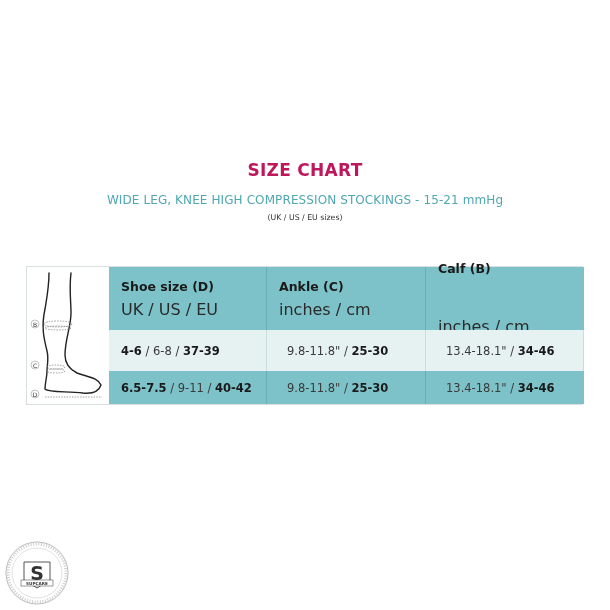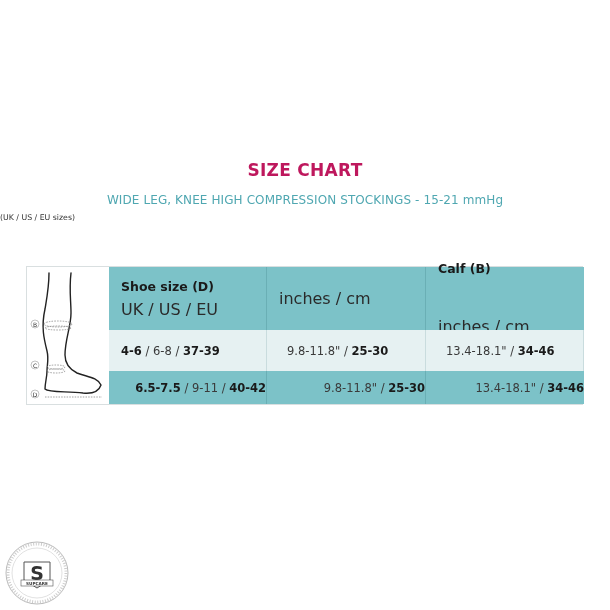--- a/index.html
+++ b/index.html
@@ -9,36 +9,36 @@
     }
     .title {
       position: absolute; left: 0; width: 610px; top: 160px; text-align: center;
       font-size: 17px; font-weight: bold; color: #be185d; letter-spacing: 0.3px;
     }
     .subtitle {
       position: absolute; left: 0; width: 610px; top: 193px; text-align: center;
       font-size: 12px; color: #4fa7b1; letter-spacing: 0.1px;
     }
     .note {
-      position: absolute; left: 0; width: 610px; top: 213px; text-align: left;
+      position: absolute; left: 0; width: 610px; top: 213px; text-align: center;
       font-size: 7.8px; color: #333;
     }
     .chart {
       position: absolute; left: 26px; top: 266px; width: 557px; height: 139px;
       border: 1px solid #d9dfe0; box-sizing: border-box; display: flex;
     }
     .illus {
       width: 82px; height: 100%; background: #fff; position: relative; flex: none;
     }
     .illus svg { position: absolute; left: 0; top: 0; }
     .grid { flex: 1; display: flex; flex-direction: column; }
     .row { display: flex; }
     .row.head { height: 63px; background: #7cc2c8; }
     .row.light { height: 48px; background: #e6f1f2; }
-    .row.dark { height: 38px; background: #7cc2c8; text-align: right; }
+    .row.dark { height: 38px; background: #7cc2c8; }
     .cell {
       box-sizing: border-box; border-right: 1px solid #6aafb5; display: flex;
       flex-direction: column; justify-content: center; font-size: 11.5px; color: #222;
     }
     .row.light .cell { border-right: 1px solid #c9dcde; }
     .cell:last-child { border-right: none; gap: 35px; }
     .c1 { width: 158px; padding-left: 12px; }
     .c2 { width: 159px; padding-left: 12px; }
     .c3 { width: 158px; padding-left: 12px; }
     .row.light .c2, .row.dark .c2 { padding-left: 20px; }
@@ -85,20 +85,21 @@
     </svg>
   </div>
 
   <div class="grid">
     <div class="row head">
       <div class="cell c1">
         <span class="h1">Shoe size (D)</span>
         <span class="h2">UK / US / EU</span>
       </div>
       <div class="cell c2">
+        <span class="h1">Ankle (C)</span>
         <span class="h2">inches / cm</span>
       </div>
       <div class="cell c3">
         <span class="h1">Calf (B)</span>
         <span class="h2">inches / cm</span>
       </div>
     </div>
 
     <div class="row light">
       <div class="cell c1">

